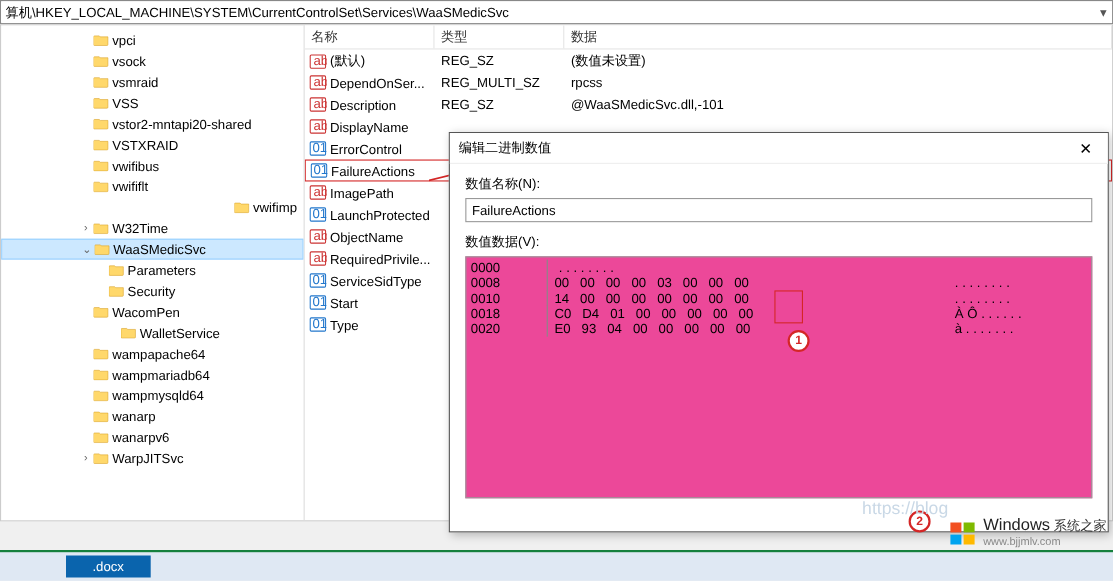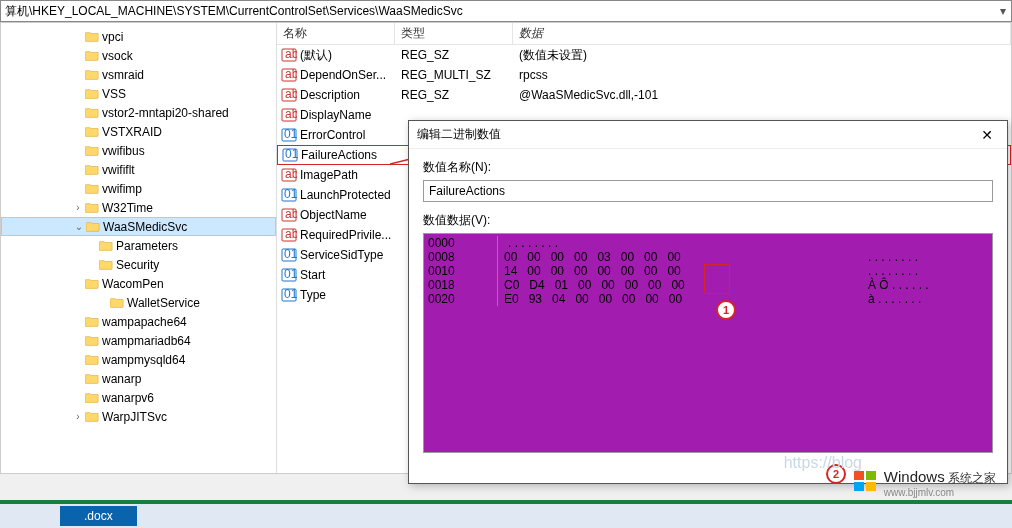--- a/index.html
+++ b/index.html
@@ -16,49 +16,49 @@
 .tree-item.selected { background: #cce8ff; border: 1px solid #99d1ff; height: 19px; }
 .tw { width: 14px; text-align: center; color: #666; font-size: 10px; }
 .folder-ico { width: 14px; height: 13px; margin-right: 3px; flex: 0 0 14px; }
 .folder-ico svg { display: block; }
 
 .list { flex: 1; overflow: hidden; position: relative; }
 .list-header { display: flex; border-bottom: 1px solid #e5e5e5; height: 22px; align-items: center; background: #fff; }
 .list-header div { padding: 0 6px; color: #333; border-right: 1px solid #e5e5e5; height: 100%; display: flex; align-items: center; }
 .col-name { width: 118px; }
 .col-type { width: 118px; }
-.col-data { flex: 1; font-style: italic; }
+.col-data { flex: 1; }
 .list-body { }
 .list-row { display: flex; height: 20px; align-items: center; }
 .list-row.highlight { border: 1px solid #d42626; }
-.cell-name { width: 118px; padding-left: 4px; display: flex; align-items: center; overflow: hidden; }
+.cell-name { width: 118px; padding-left: 4px; display: flex; align-items: flex-end; overflow: hidden; }
 .cell-type { width: 118px; padding-left: 6px; }
 .cell-data { flex: 1; padding-left: 6px; }
 .reg-ico { width: 16px; height: 16px; margin-right: 3px; flex: 0 0 16px; }
 
 .dialog { position: absolute; left: 408px; top: 120px; width: 600px; height: 364px; background: #fff; border: 1px solid #555; box-shadow: 2px 2px 8px rgba(0,0,0,.25); }
 .dlg-title { display: flex; align-items: center; justify-content: space-between; height: 28px; padding: 0 8px; background: #fff; border-bottom: 1px solid #eee; }
 .dlg-close { width: 24px; text-align: center; font-size: 14px; }
 .dlg-body { padding: 10px 14px; }
 .dlg-label { margin-bottom: 4px; }
 .dlg-input { width: 100%; border: 1px solid #999; padding: 3px 5px; background: #fff; }
-.hex-box { width: 100%; height: 220px; border: 1px solid #999; background: #a21caf; margin-top: 4px; font-family: "Consolas","Courier New",monospace; font-size: 12px; padding: 2px 4px; overflow: hidden; position: relative; }
+.hex-box { width: 100%; height: 220px; border: 1px solid #999; background: #ec4899; margin-top: 4px; font-family: "Consolas","Courier New",monospace; font-size: 12px; padding: 2px 4px; overflow: hidden; position: relative; }
 .hex-row { display: flex; white-space: pre; }
 .hex-offset { width: 70px; border-right: 1px solid #888; padding-right: 6px; }
 .hex-bytes { padding-left: 6px; flex: 1; position: relative; }
 .hex-ascii { width: 130px; padding-left: 10px; }
 
 .arrow-line { position: absolute; pointer-events: none; }
 
 .annot { position: absolute; width: 20px; height: 20px; border-radius: 50%; background: #fff; border: 2px solid #d42626; color: #d42626; font-weight: bold; font-size: 11px; display: flex; align-items: center; justify-content: center; }
 
-.taskbar { position: absolute; bottom: 0; left: 0; right: 0; height: 28px; background: #dfe8f3; border-top: 4px solid #15803d; display: flex; align-items: center; text-align: right; }
+.taskbar { position: absolute; bottom: 0; left: 0; right: 0; height: 28px; background: #dfe8f3; border-top: 2px solid #15803d; display: flex; align-items: center; text-align: right; }
 .taskbtn { background: #0a64ad; color: #fff; padding: 3px 24px; margin-left: 60px; }
 
-.watermark { position: absolute; right: 16px; bottom: 30px; display: flex; align-items: flex-start; color: #333; }
+.watermark { position: absolute; right: 6px; bottom: 30px; display: flex; align-items: flex-end; color: #333; }
 .watermark .wtitle { font-size: 15px; color: #222; margin-left: 4px; }
 .watermark .wsub { font-size: 10px; color: #888; margin-left: 4px; }
 .watermark-url { position: absolute; right: 150px; bottom: 56px; color: #c9d8e6; font-size: 16px; }
 
 .hex-sel { position: absolute; border: 1px solid #d42626; width: 32px; height: 14px; }
 </style>
 </head>
 <body>
 
 <div class="addr-bar">
@@ -134,21 +134,21 @@
       </div>
       <div class="tree-item" style="padding-left: 70px;">
         <span class="tw"></span>
         <span class="folder-ico">
           <svg viewBox="0 0 16 14">
             <path d="M1 3h5l1 1h8v8a1 1 0 0 1-1 1H1a1 1 0 0 1-1-1V4a1 1 0 0 1 1-1Z" fill="#ffd86b" stroke="#d9a32a" stroke-width=".6"></path>
           </svg>
         </span>
         <span>vwififlt</span>
       </div>
-      <div class="tree-item" style="padding-left: 70px;">
+      <div class="tree-item" style="padding-left: 28px; justify-content: flex-end;">
         <span class="tw"></span>
         <span class="folder-ico">
           <svg viewBox="0 0 16 14">
             <path d="M1 3h5l1 1h8v8a1 1 0 0 1-1 1H1a1 1 0 0 1-1-1V4a1 1 0 0 1 1-1Z" fill="#ffd86b" stroke="#d9a32a" stroke-width=".6"></path>
           </svg>
         </span>
         <span>vwifimp</span>
       </div>
       <div class="tree-item" style="padding-left: 70px;">
         <span class="tw">›</span>

